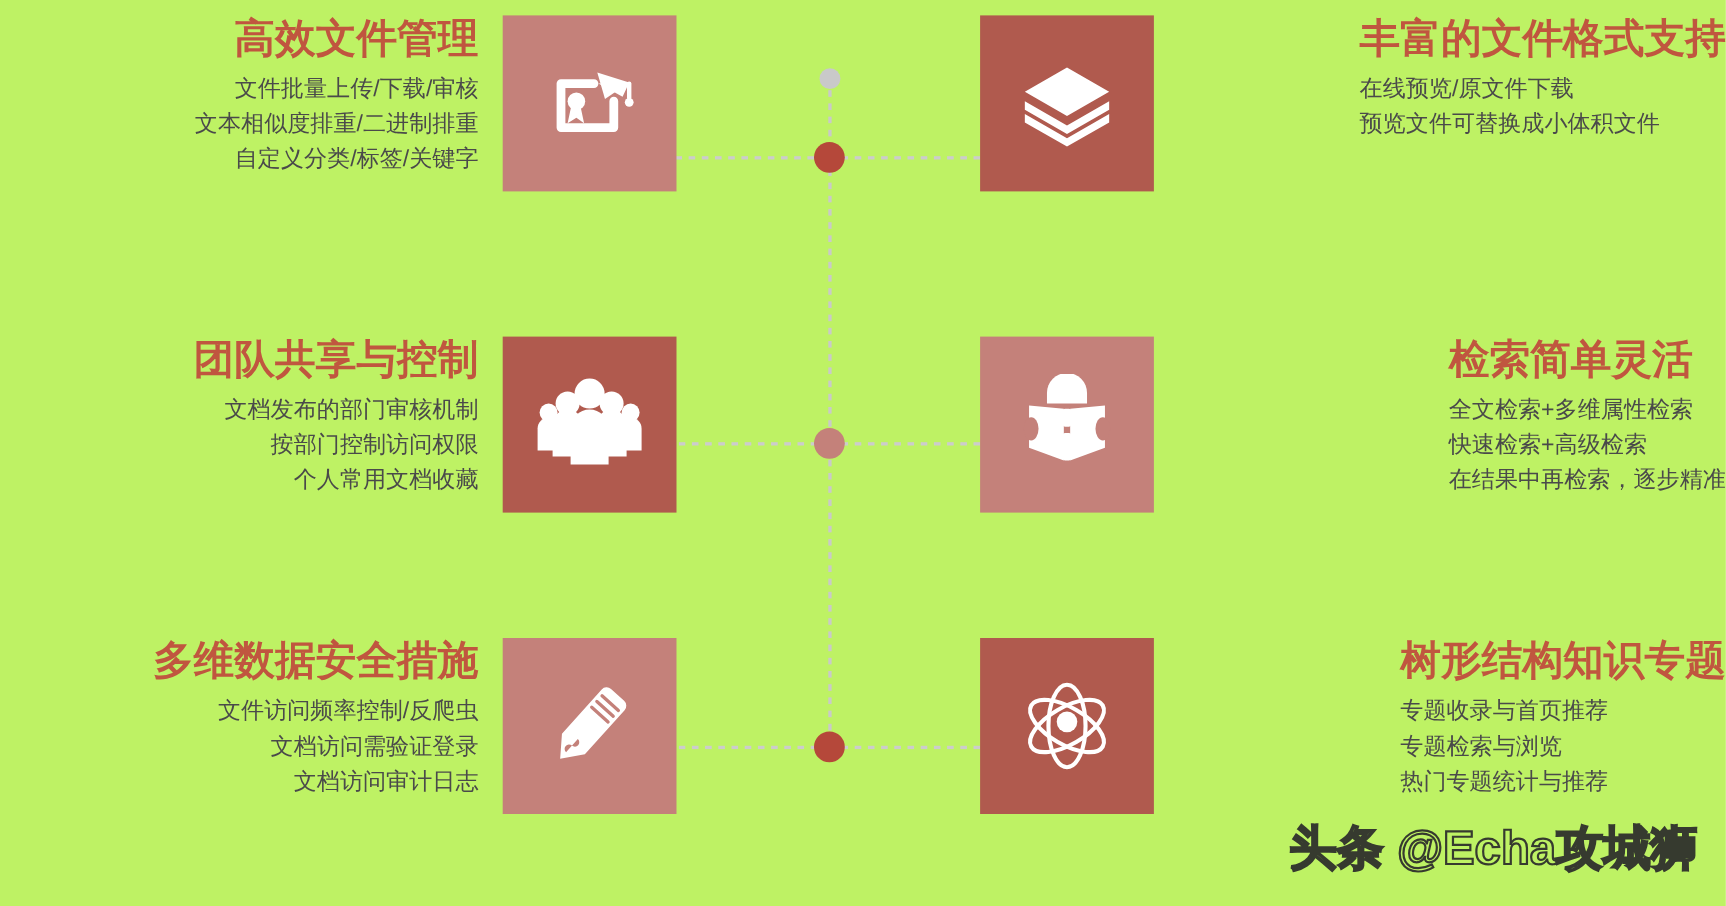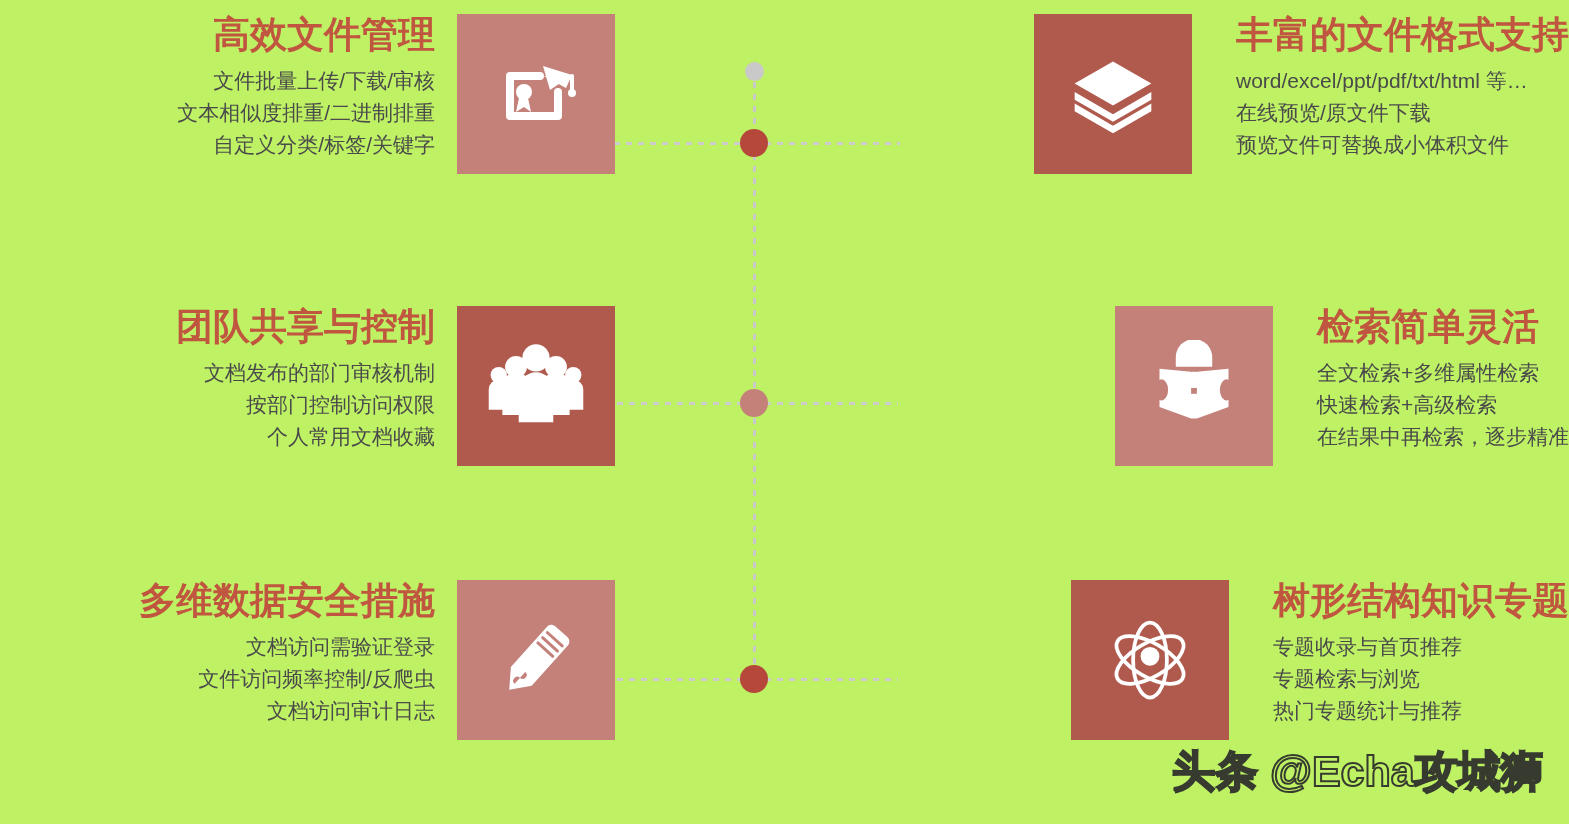--- a/index.html
+++ b/index.html
@@ -72,21 +72,21 @@
     align-items: flex-start;
   }
   .cell-left {
     width: 753px;
     justify-content: flex-end;
     padding-right: 138px;
     box-sizing: border-box;
   }
   .cell-right {
     width: 816px;
-    justify-content: flex-end;
+    justify-content: space-between;
     padding-left: 138px;
     box-sizing: border-box;
     gap: 20px;
   }
 
   .text-block-left  { text-align: right; padding-right: 22px; }
   .text-block-right { text-align: left;  padding-left: 24px; }
 
   .heading {
     font-size: 37px;
@@ -187,21 +187,20 @@
             <g fill="#ffffff">
               <path d="M48 14 L88 37 L48 60 L8 37 Z M48 27 L66 37 L48 48 L30 37 Z"></path>
               <path d="M8 46 L48 69 L88 46 L88 54 L48 77 L8 54 Z"></path>
               <path d="M8 58 L48 81 L88 58 L88 66 L48 89 L8 66 Z"></path>
             </g>
           </svg>
         </span>
       </div>
       <div class="text-block-right">
         <div class="heading">丰富的文件格式支持</div>
-        <div class="line">word/excel/ppt/pdf/txt/html 等…</div>
         <div class="line">在线预览/原文件下载</div>
         <div class="line">预览文件可替换成小体积文件</div>
       </div>
     </div>
   </div>
 
   <div class="row row-2">
 
     <div class="cell cell-left">
       <div class="text-block-left">
@@ -255,22 +254,22 @@
         <div class="line">在结果中再检索，逐步精准</div>
       </div>
     </div>
   </div>
 
   <div class="row row-3">
 
     <div class="cell cell-left">
       <div class="text-block-left">
         <div class="heading">多维数据安全措施</div>
+        <div class="line">文件访问频率控制/反爬虫</div>
         <div class="line">文档访问需验证登录</div>
-        <div class="line">文件访问频率控制/反爬虫</div>
         <div class="line">文档访问审计日志</div>
       </div>
       <div class="tile light">
         <span>
           <svg width="96" height="96" viewBox="0 0 96 96" aria-hidden="true">
             <g transform="rotate(42 48 48)">
               <path d="M40 10 h16 a6 6 0 0 1 6 6 v54 l-14 18 l-14 -18 v-54 a6 6 0 0 1 6 -6 Z" fill="#ffffff"></path>
               <g stroke="#c4817a" stroke-width="3" stroke-linecap="round">
                 <line x1="38" y1="20" x2="58" y2="20"></line>
                 <line x1="38" y1="27" x2="58" y2="27"></line>

